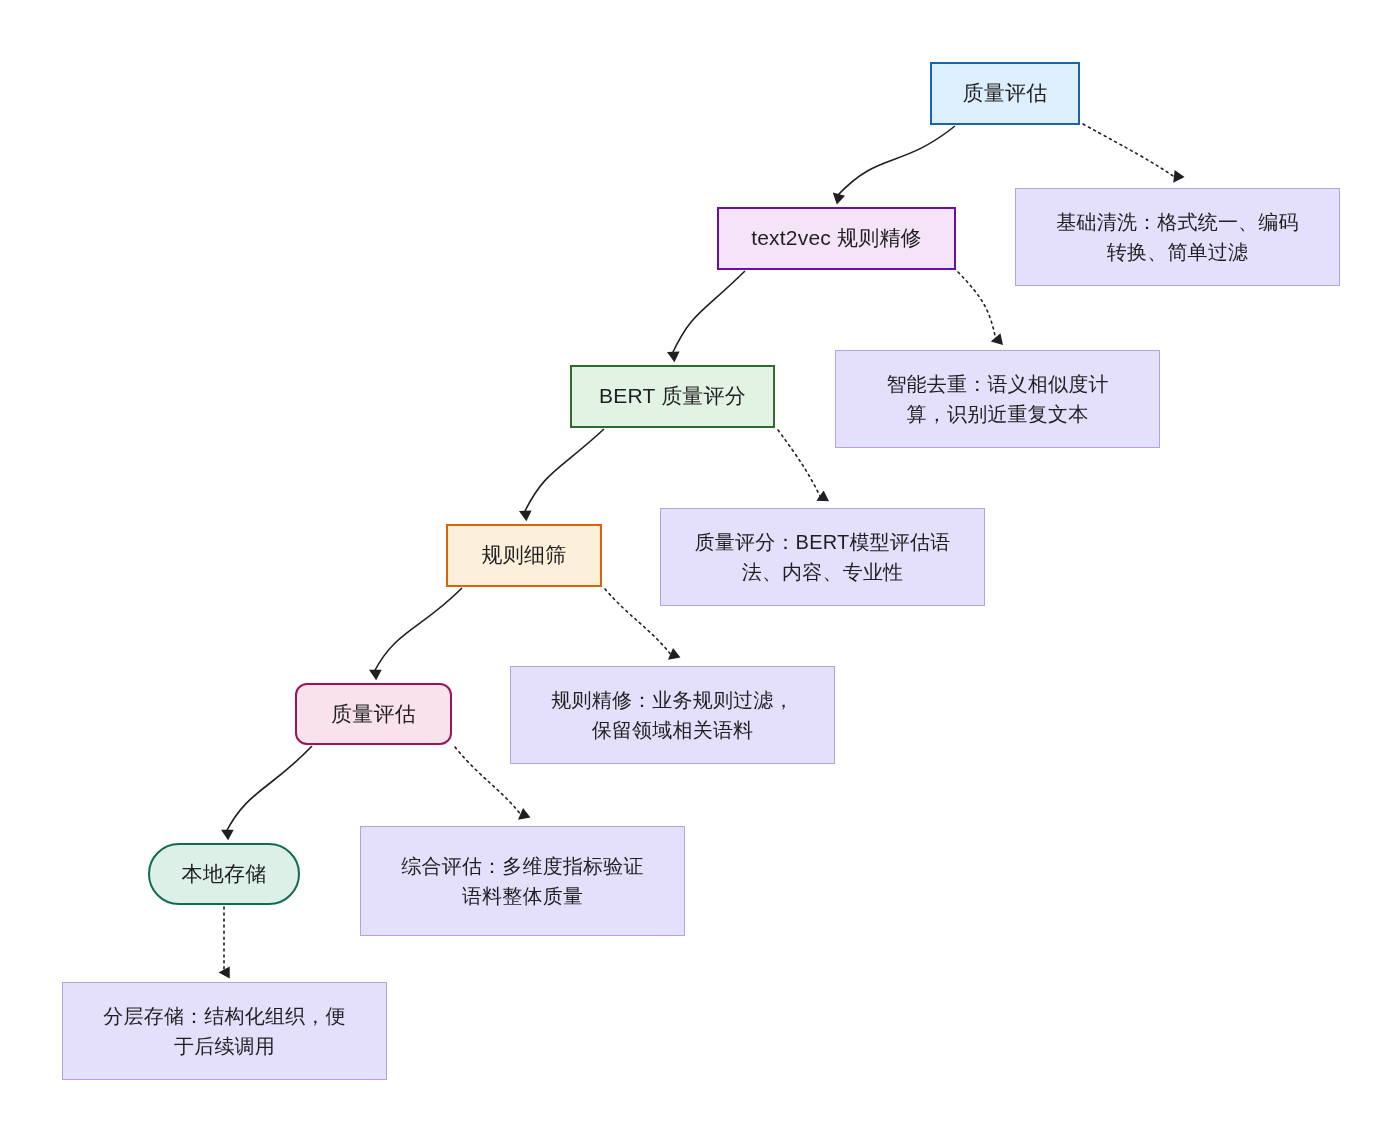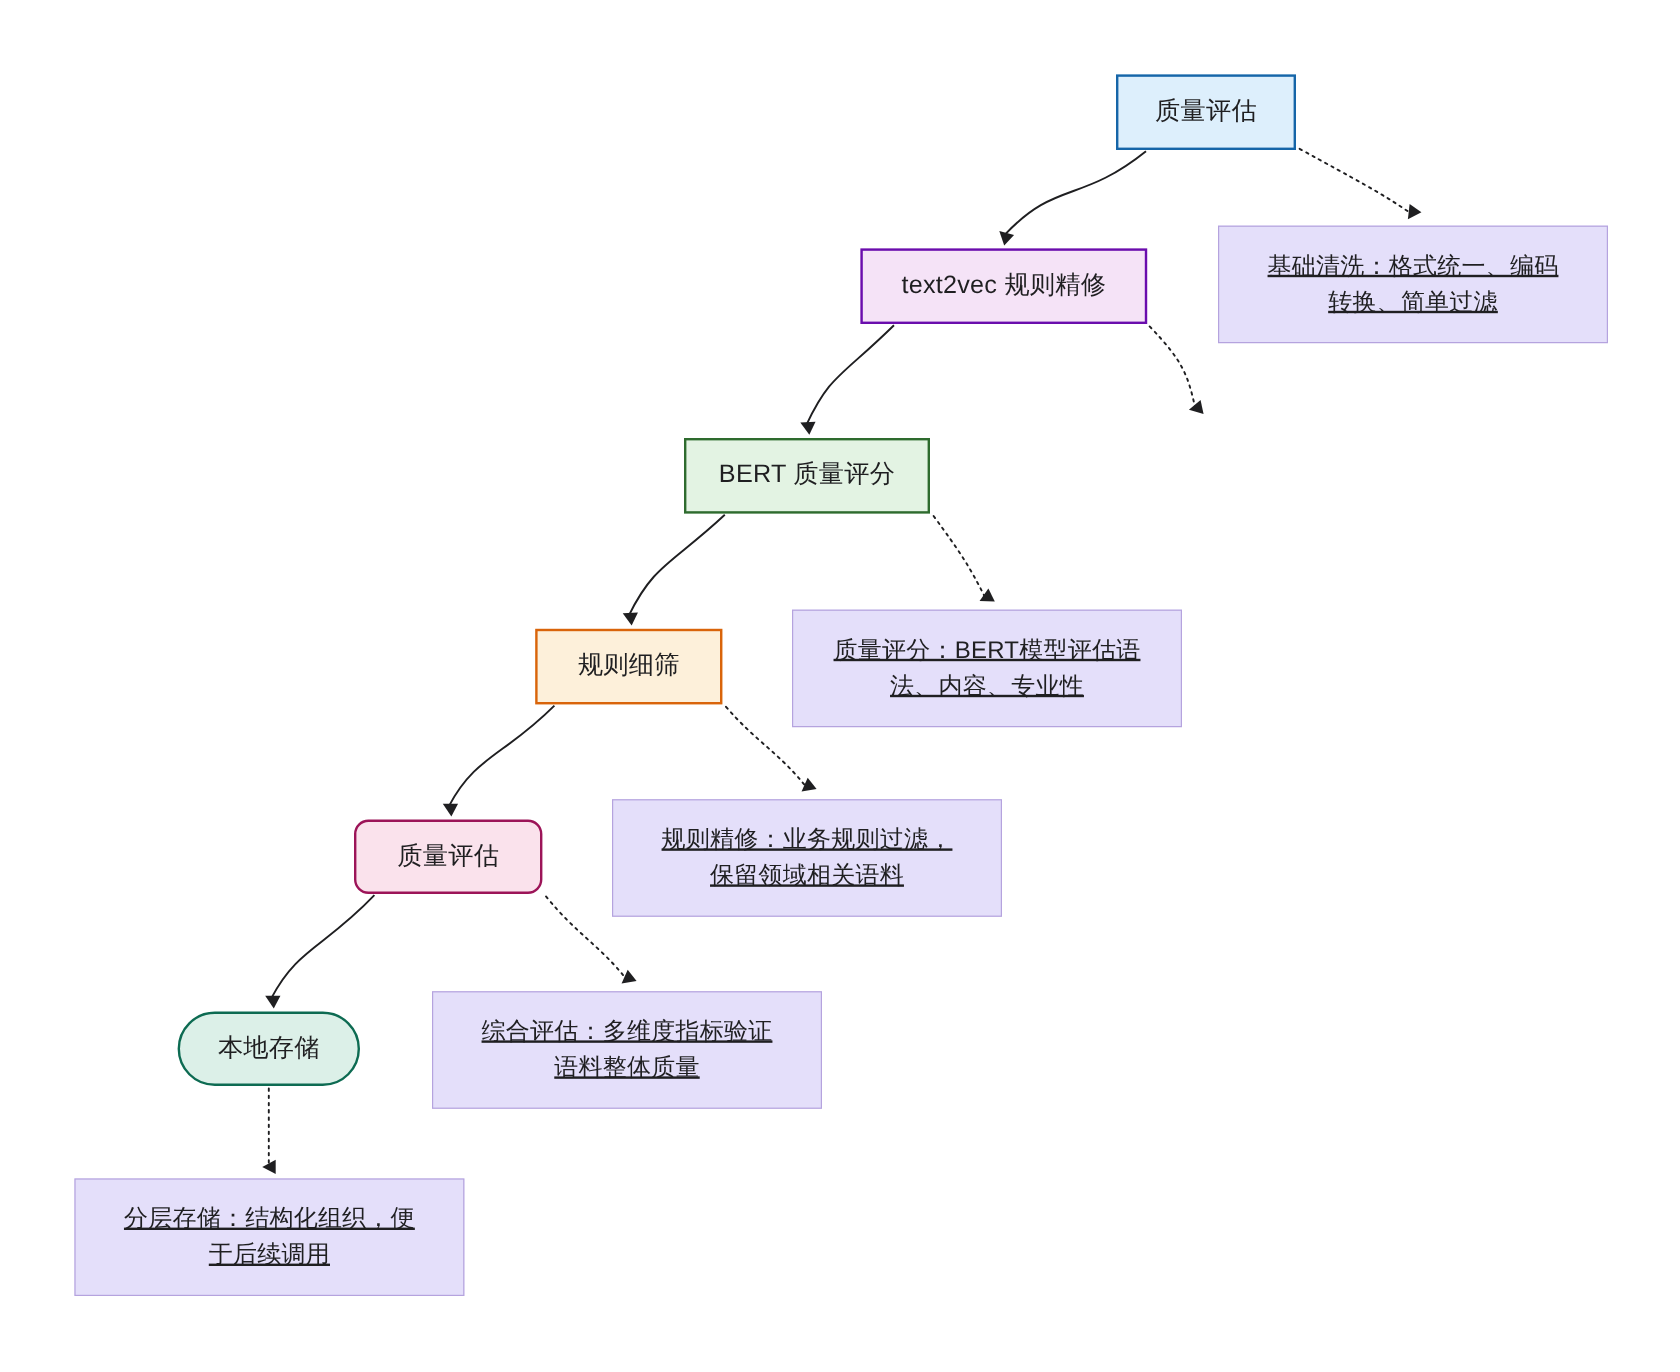--- a/index.html
+++ b/index.html
@@ -22,21 +22,20 @@
     line-height:1.35;
     letter-spacing:.2px;
   }
   .node.proc{border-width:2.5px;border-style:solid;}
   .node.note{
     border:1.5px solid #b5a3de;
     background:#e4dffa;
     font-size:20px;
     padding:6px 14px;
     line-height:1.5;
-    text-decoration:underline;
   }
   .note-txt{display:block;white-space:pre-line;}
 </style>
 </head>
 <body>
 
 <div id="canvas">
 
   <svg id="edges" viewBox="0 0 1400 1143">
     <defs>
@@ -84,32 +83,36 @@
 
   <div class="node proc" style="left:148px;top:843px;width:152px;height:62px;background:#dcf0e8;border-color:#0d6b52;border-radius:31px;">
     <span>本地存储</span>
   </div>
 
   <div class="node note" style="left:1015px;top:188px;width:325px;height:98px;">
     <span class="note-txt">基础清洗：格式统一、编码
 转换、简单过滤</span>
   </div>
 
+  <div class="node note" style="left:835px;top:350px;width:325px;height:98px;">
+    <span class="note-txt">智能去重：语义相似度计
+算，识别近重复文本</span>
+  </div>
 
   <div class="node note" style="left:660px;top:508px;width:325px;height:98px;">
     <span class="note-txt">质量评分：BERT模型评估语
 法、内容、专业性</span>
   </div>
 
   <div class="node note" style="left:510px;top:666px;width:325px;height:98px;">
     <span class="note-txt">规则精修：业务规则过滤，
 保留领域相关语料</span>
   </div>
 
-  <div class="node note" style="left:360px;top:826px;width:325px;height:98px;justify-content:center;">
+  <div class="node note" style="left:360px;top:826px;width:325px;height:110px;justify-content:center;">
     <span class="note-txt">综合评估：多维度指标验证
 语料整体质量</span>
   </div>
 
   <div class="node note" style="left:62px;top:982px;width:325px;height:98px;">
     <span class="note-txt">分层存储：结构化组织，便
 于后续调用</span>
   </div>
 
 </div>

